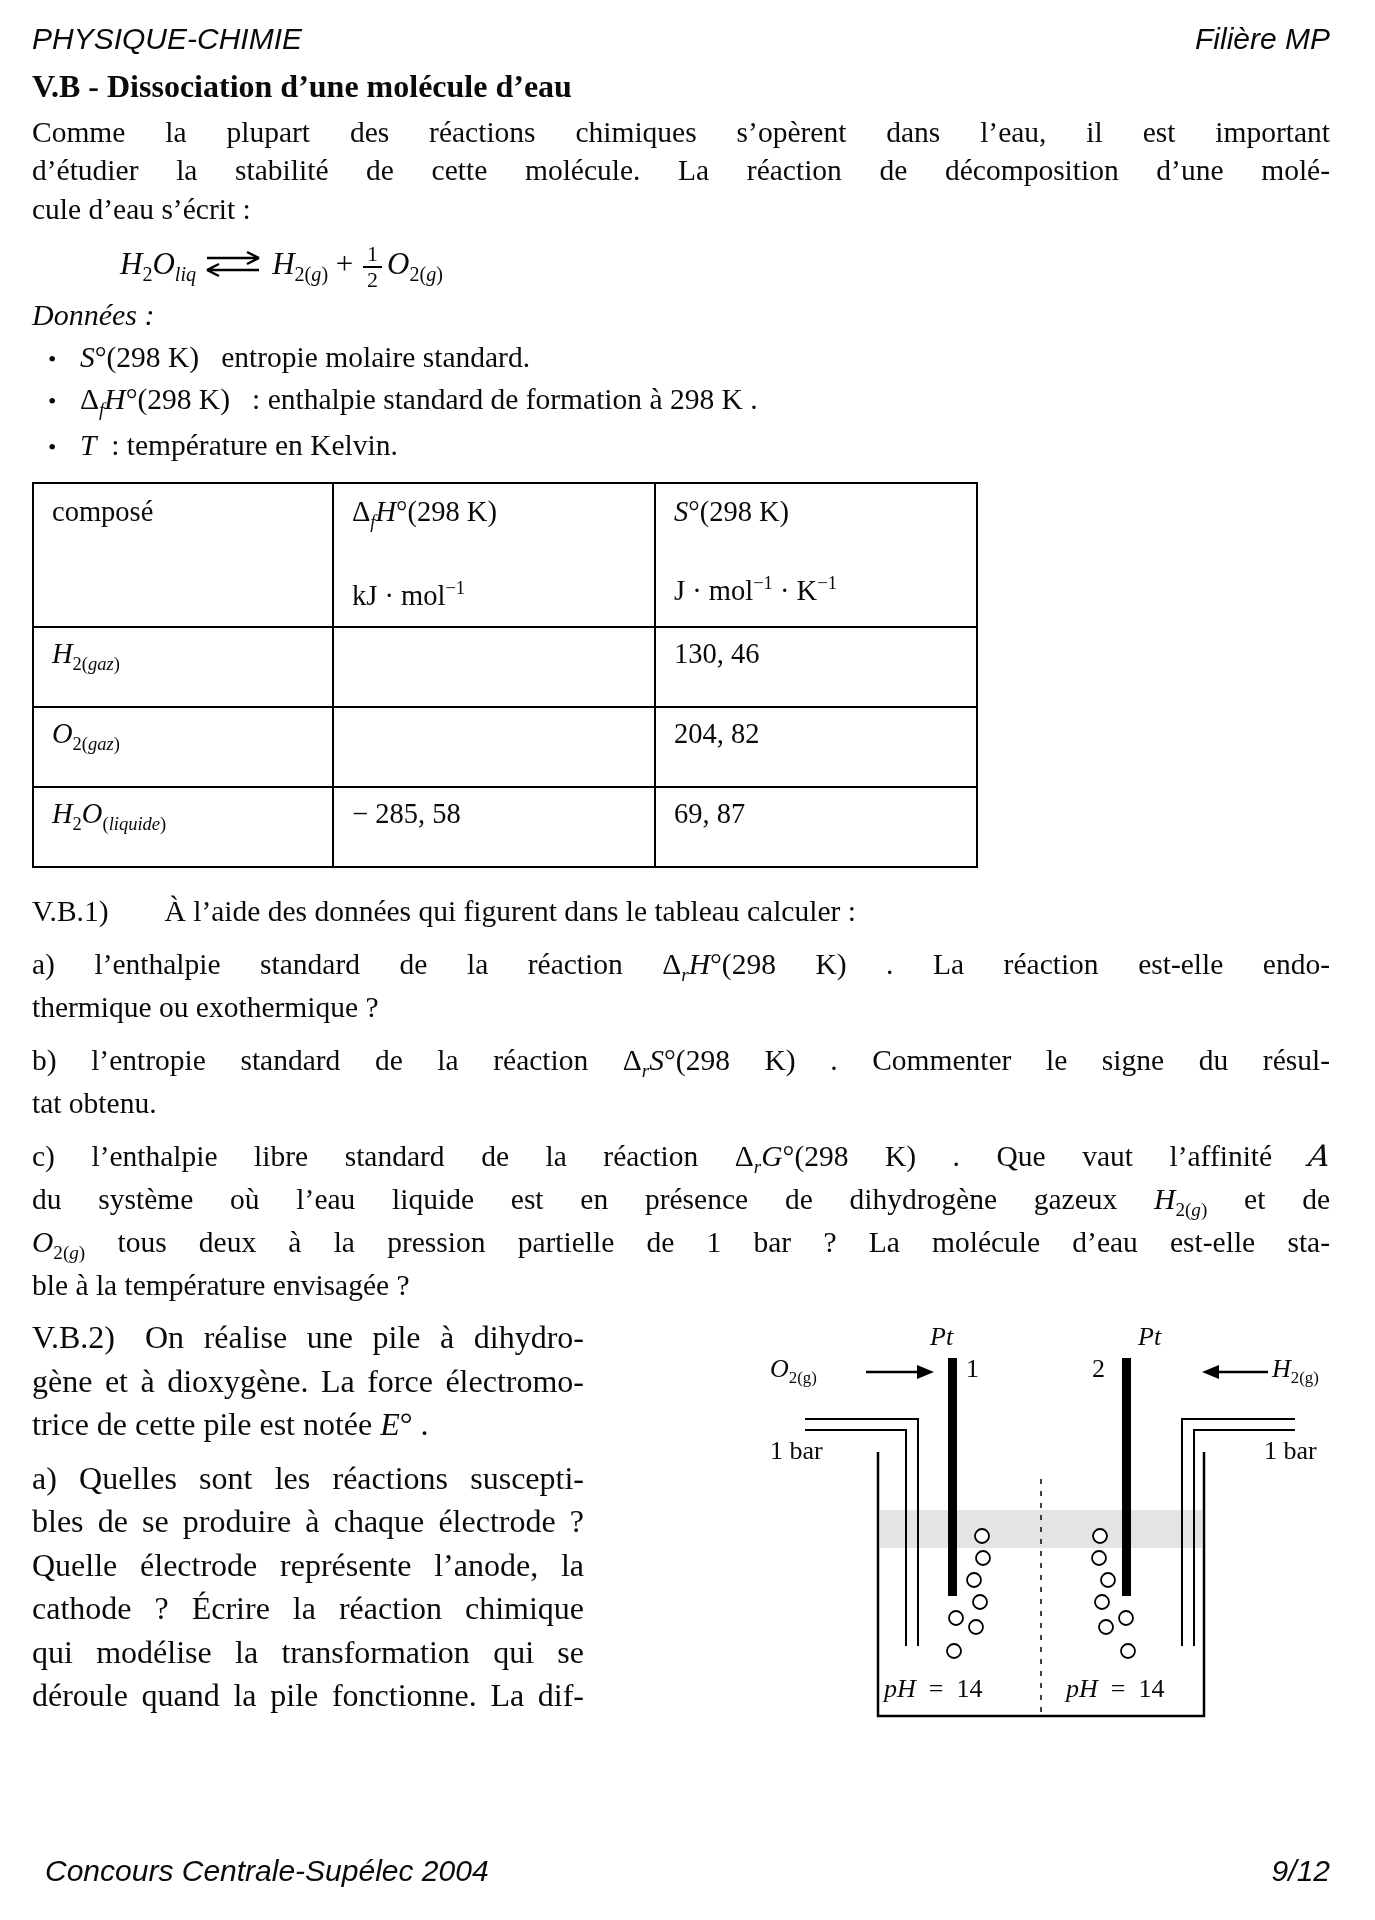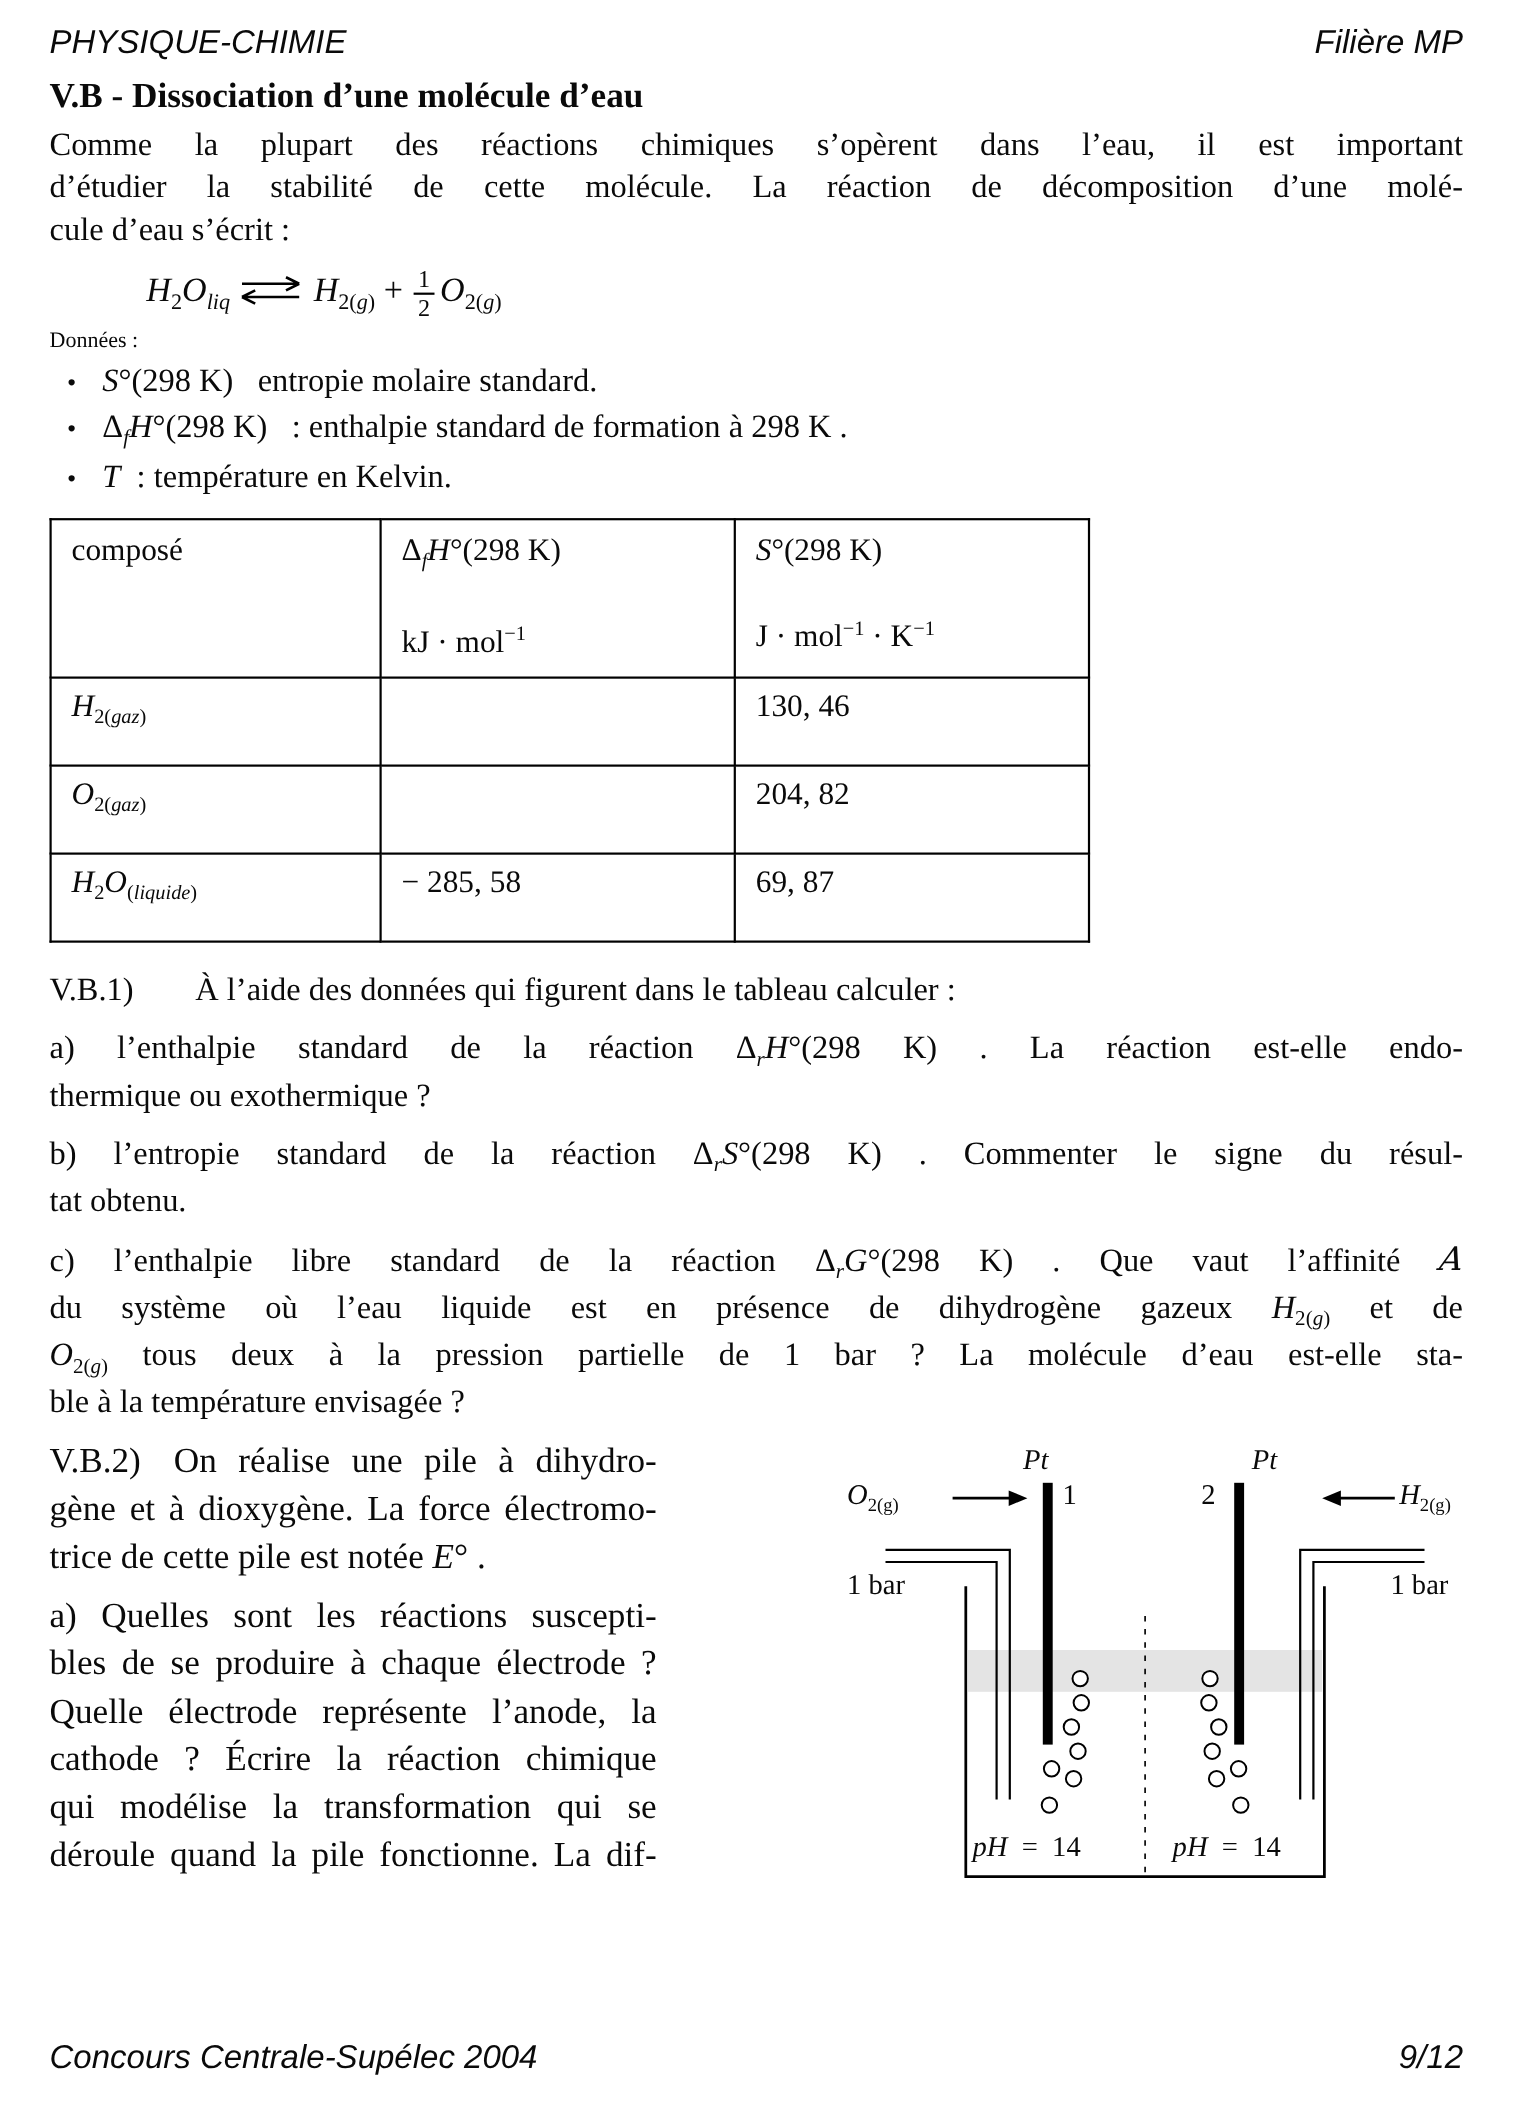--- a/index.html
+++ b/index.html
@@ -4,21 +4,21 @@
 <style>
   * { margin: 0; padding: 0; box-sizing: border-box; }
   html, body { width: 1375px; height: 1920px; }
   body {
     background: #ffffff;
     color: #0a0a0a;
     font-family: "Liberation Serif", serif;
     position: relative;
     overflow: hidden;
   }
-  .page { position: absolute; inset: 0; padding: 22px 45px 0 45px; }
+  .page { position: absolute; inset: 0; padding: 22px 45px 0 32px; }
 
   
   .hdr, .ftr {
     display: flex; justify-content: space-between;
     font-family: "Liberation Sans", sans-serif;
     font-style: italic; font-size: 30px;
   }
   .ftr { position: absolute; left: 45px; right: 45px; bottom: 32px; }
 
   
@@ -28,21 +28,21 @@
   .ll { display: block; }
   sub { font-size: 0.65em; }
   sup { font-size: 0.65em; }
 
   .equation { font-size: 31px; margin: 14px 0 6px 88px; }
   .frac { display: inline-flex; flex-direction: column; text-align: center;
           font-size: 22px; line-height: 1.08; vertical-align: middle; margin: 0 5px 0 2px; }
   .frac span:first-child { border-bottom: 2px solid #000; padding: 0 4px; }
   .frac span:last-child { padding: 0 4px; }
 
-  .donnees { font-size: 20px; margin-top: 4px; }
+  .donnees { font-style: italic; font-size: 30px; margin-top: 4px; }
 
   .bullets { list-style: none; margin-top: 8px; }
   .bullets li { display: flex; font-size: 29.5px; margin: 9px 0; align-items: baseline; }
   .bullet-dot { width: 48px; padding-left: 16px; font-size: 24px; }
   .bullet-text { flex: 1; }
 
   
   .dtable { border-collapse: collapse; margin-top: 20px; font-size: 28.5px; }
   .dtable td { border: 2px solid #000; padding: 10px 18px; vertical-align: top; margin-left: 19px; }
   .dtable .c1 { width: 300px; }

